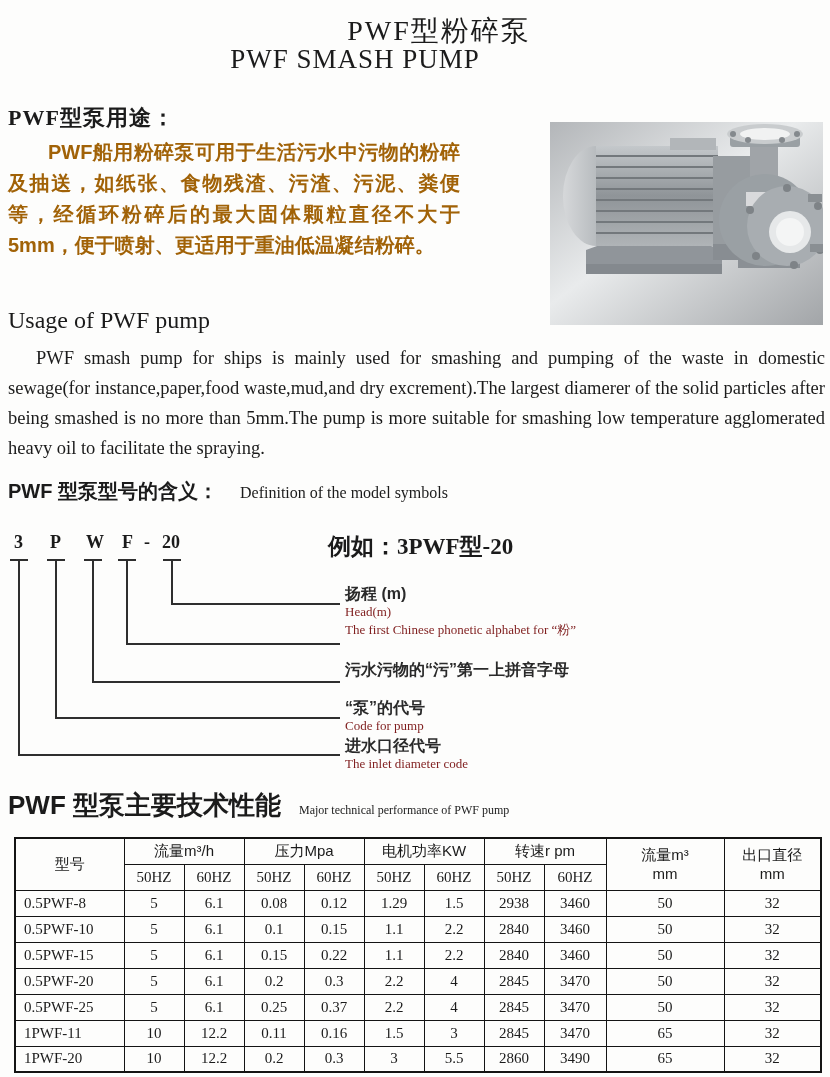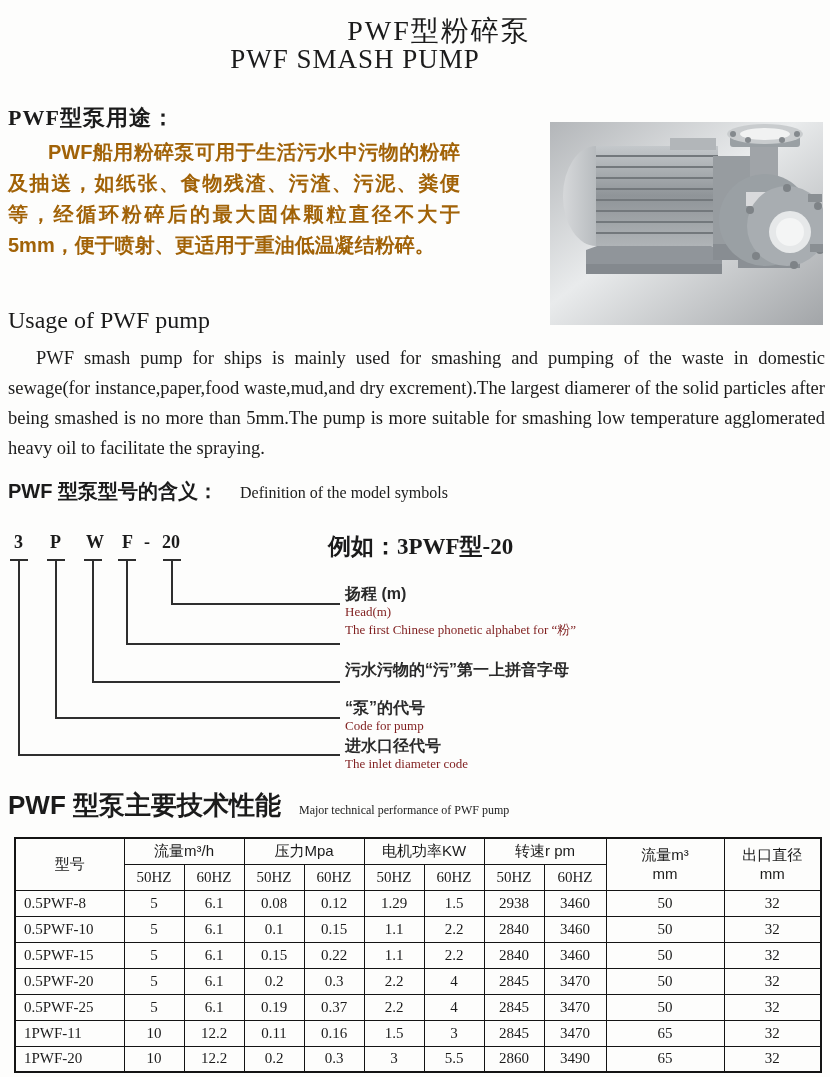--- a/index.html
+++ b/index.html
@@ -282,21 +282,21 @@
     <td>4</td>
     <td>2845</td>
     <td>3470</td>
     <td>50</td>
     <td>32</td>
   </tr>
   <tr>
     <td class="model-cell">0.5PWF-25</td>
     <td>5</td>
     <td>6.1</td>
-    <td>0.19</td>
+    <td>0.25</td>
     <td>0.37</td>
     <td>2.2</td>
     <td>4</td>
     <td>2845</td>
     <td>3470</td>
     <td>50</td>
     <td>32</td>
   </tr>
   <tr>
     <td class="model-cell">1PWF-11</td>

